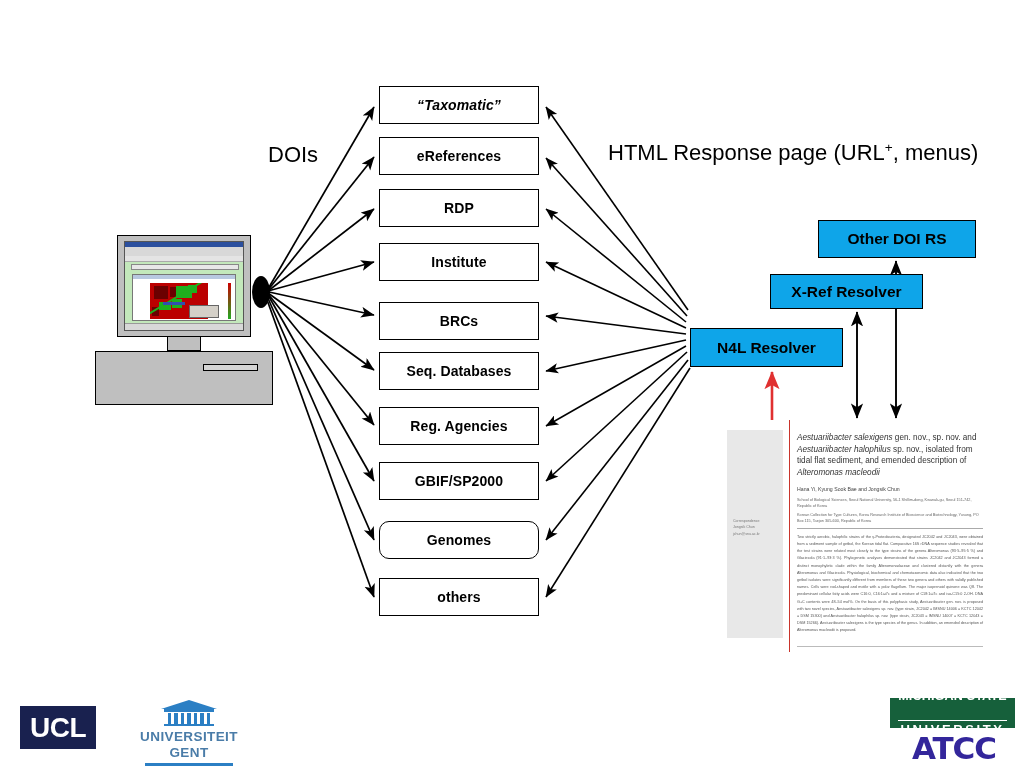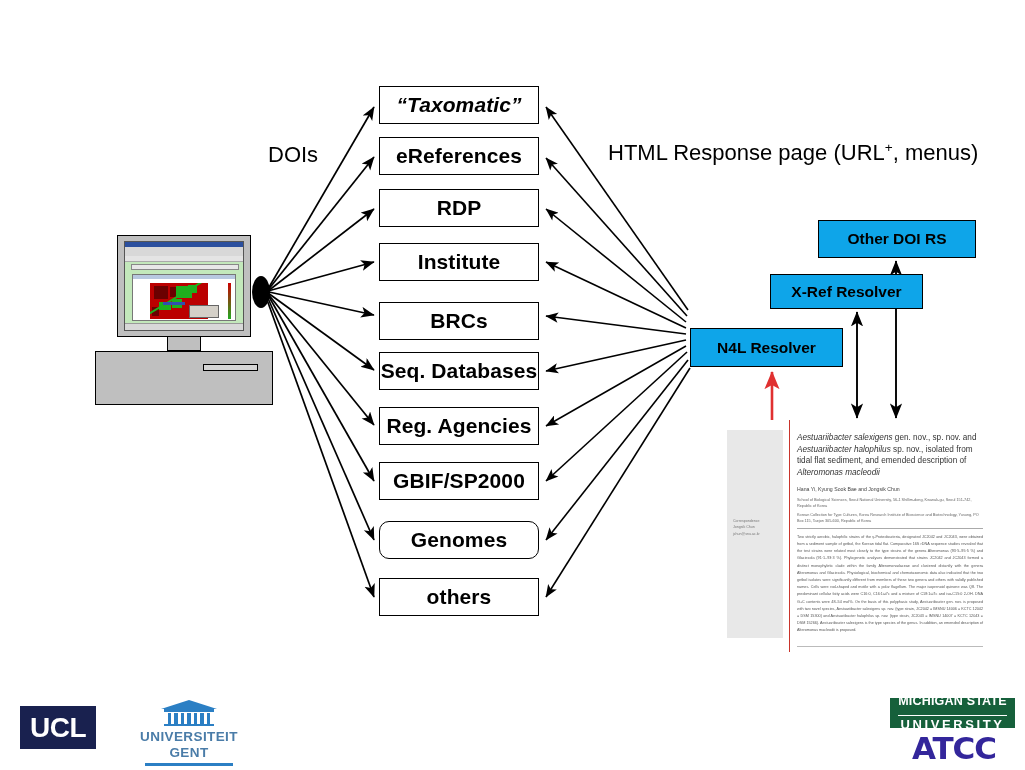--- a/index.html
+++ b/index.html
@@ -34,21 +34,21 @@
     position: absolute;
     left: 379px;
     width: 160px;
     height: 38px;
     box-sizing: border-box;
     border: 1.6px solid #000000;
     background: #ffffff;
     display: flex;
     align-items: center;
     justify-content: center;
-    font-size: 21px;
+    font-size: 14px;
     font-weight: bold;
     color: #000000;
     letter-spacing: 0.1px;
     z-index: 5;
   }
   .svc-box.quoted {
     font-style: italic;
   }
 
   
@@ -382,21 +382,21 @@
     flex-direction: column;
     align-items: center;
     justify-content: center;
   }
   #msu-line1 {
     color: #ffffff;
     font-size: 12.5px;
     font-weight: bold;
     letter-spacing: 0.2px;
     border-bottom: 1px solid #ffffff;
-    padding-bottom: 7px;
+    padding-bottom: 17px;
     line-height: 1.05;
   }
   #msu-line2 {
     color: #ffffff;
     font-size: 13px;
     font-weight: bold;
     letter-spacing: 2.6px;
     margin-top: 2px;
     line-height: 1;
   }

